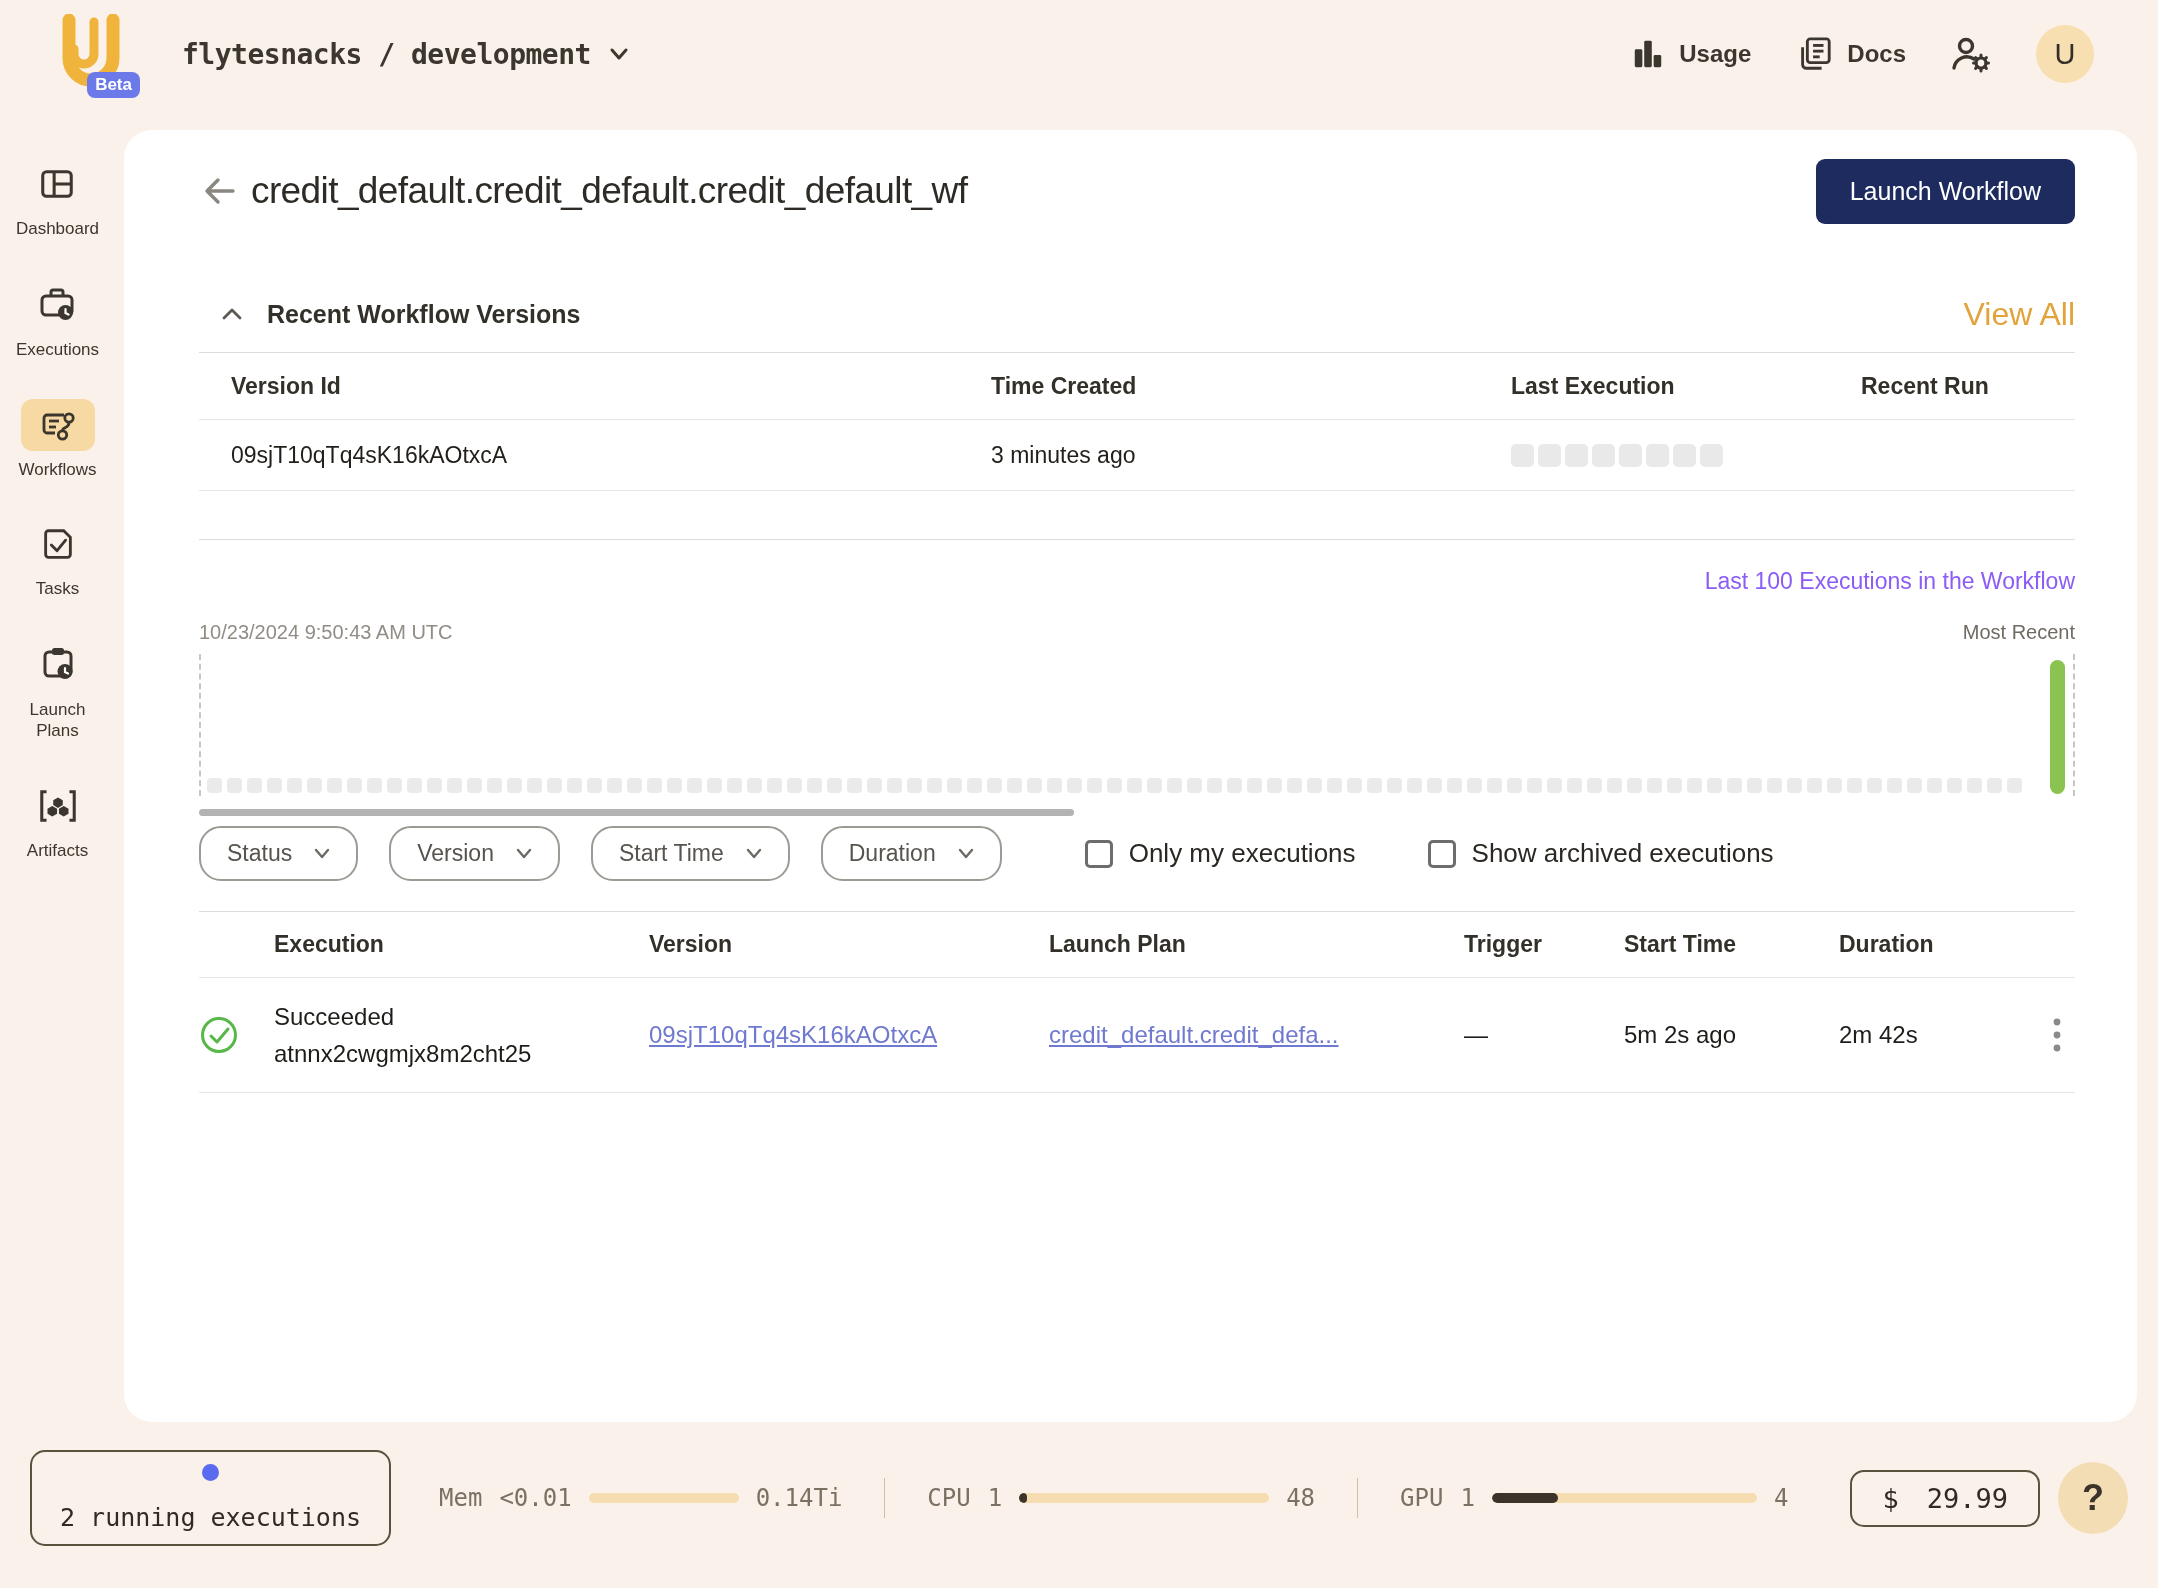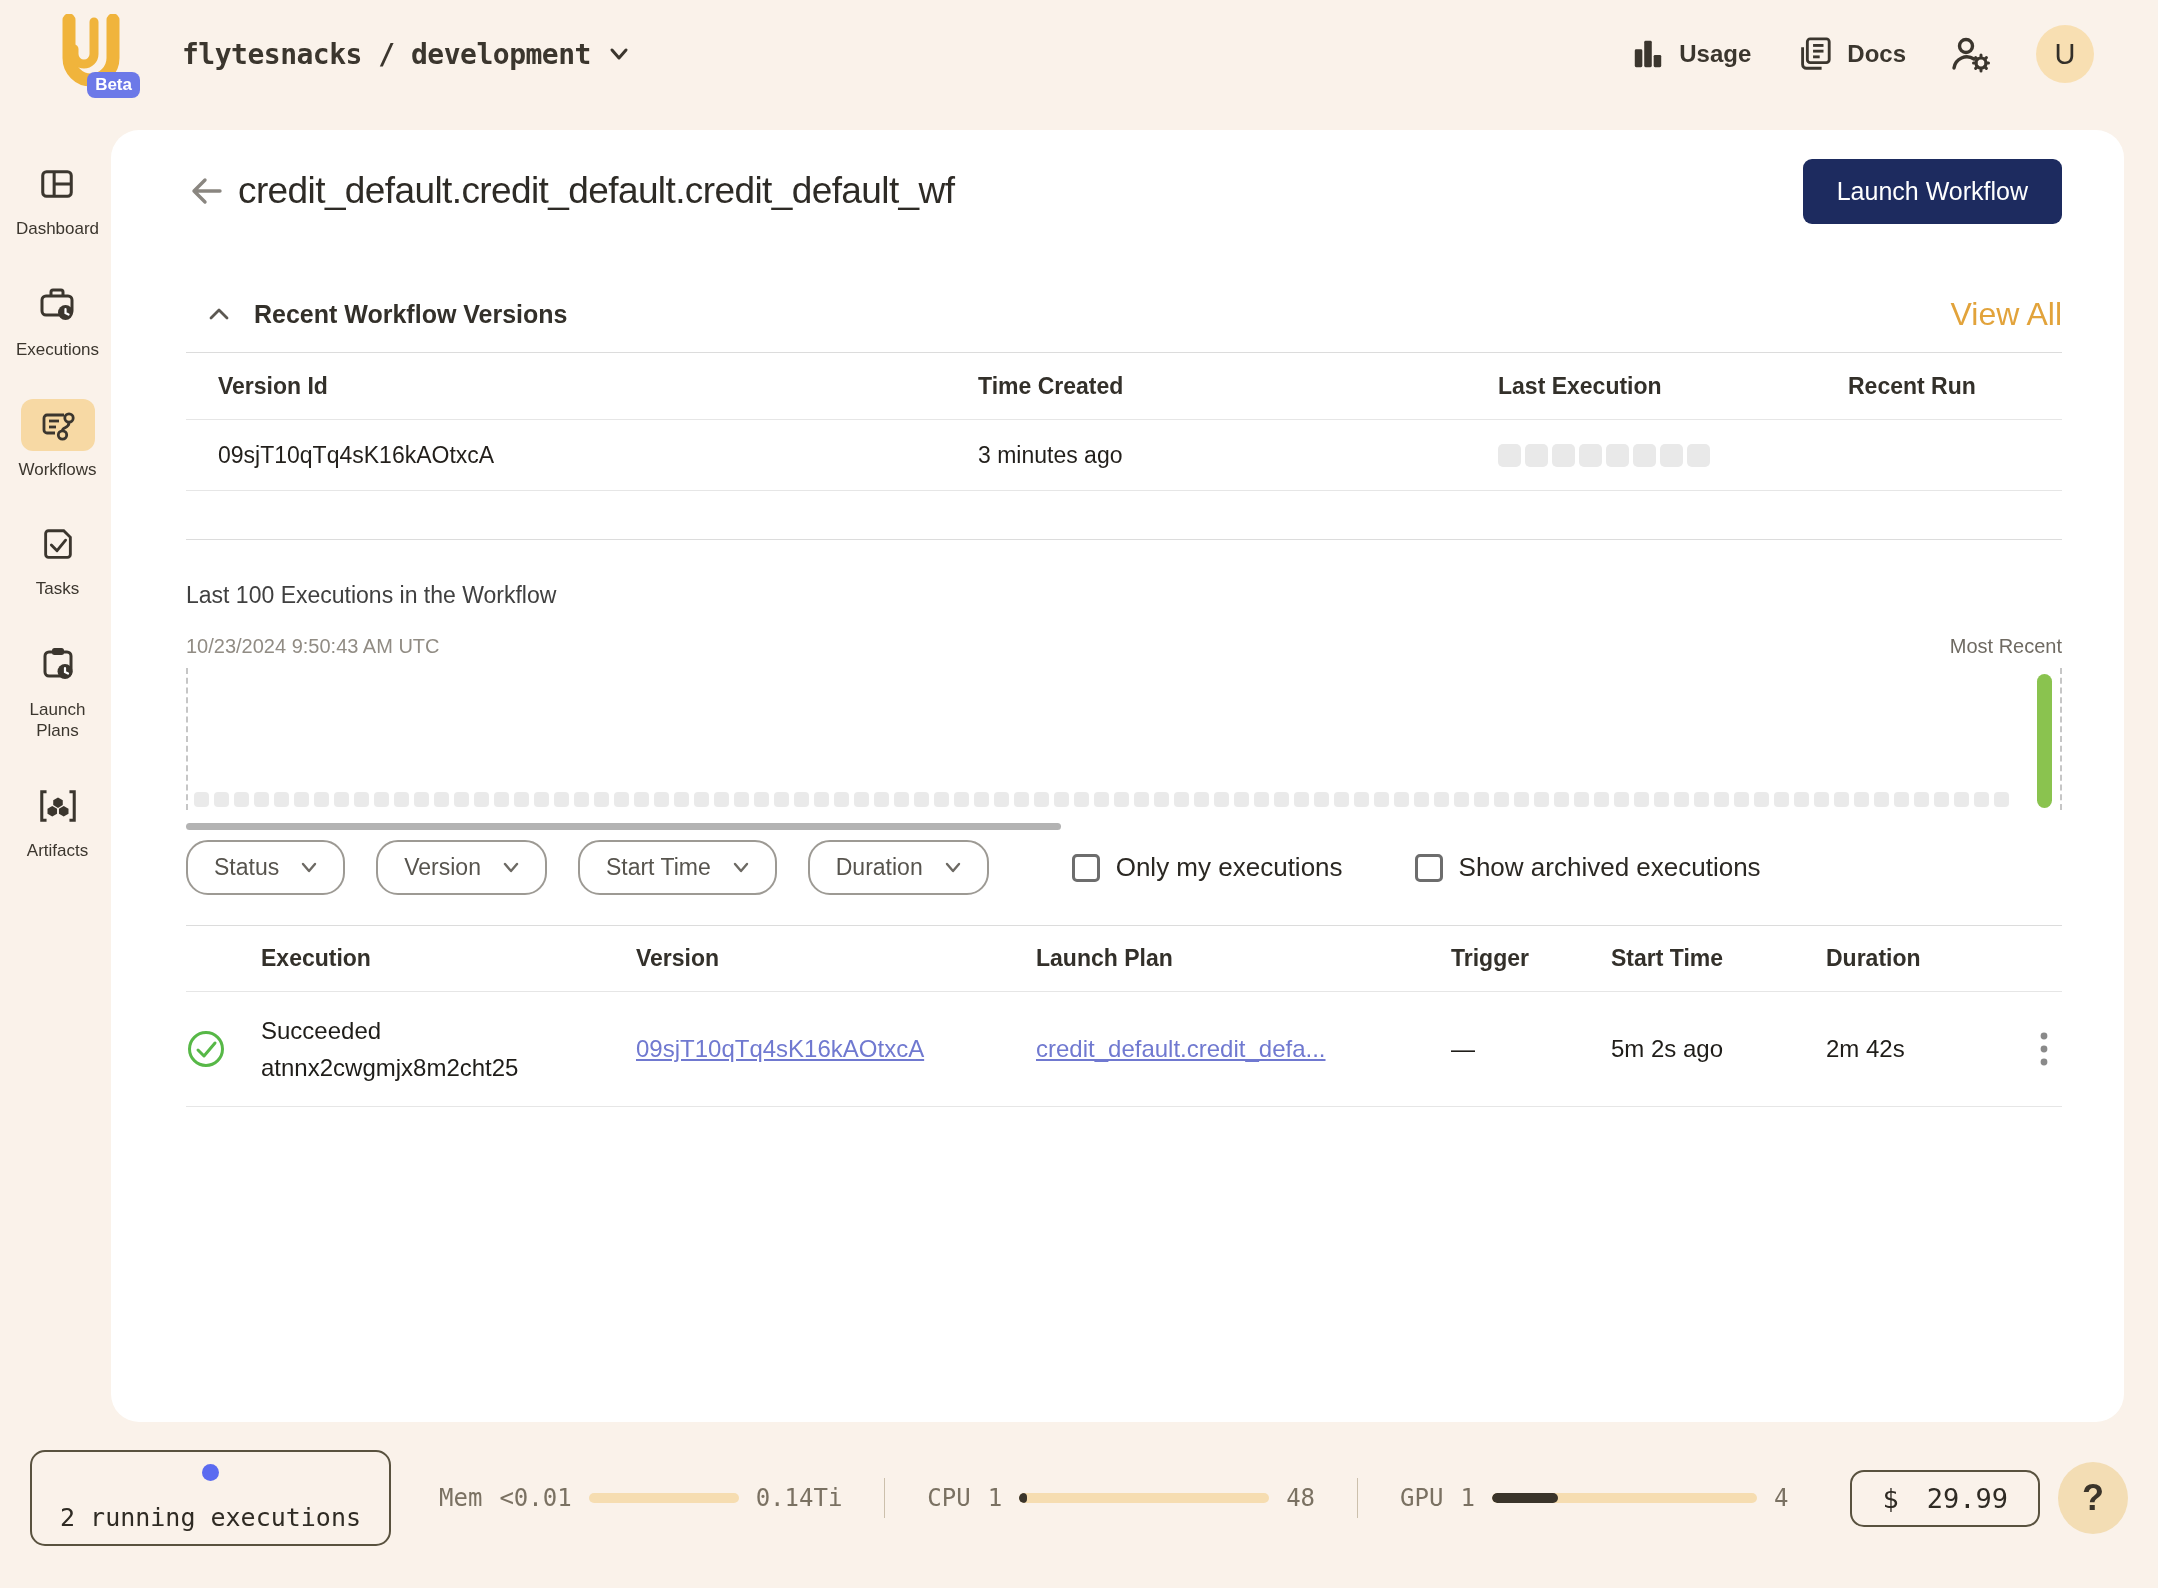--- a/index.html
+++ b/index.html
@@ -47,21 +47,21 @@
     position: absolute; top: 158px; left: 0; width: 115px;
     display: flex; flex-direction: column; align-items: center; gap: 38px;
   }
   .side-item { display: flex; flex-direction: column; align-items: center; gap: 8px; cursor: pointer; }
   .side-icon { display: flex; align-items: center; justify-content: center; padding: 7px 17px; border-radius: 12px; }
   .side-icon.active { background: #f7d9a4; }
   .side-label { font-size: 17px; color: #3b362e; text-align: center; max-width: 86px; line-height: 1.25; }
 
   
   .panel {
-    position: absolute; top: 130px; left: 111px; width: 2013px; height: 1292px;
+    position: absolute; top: 130px; left: 124px; width: 2013px; height: 1292px;
     background: #ffffff; border-radius: 28px;
     padding: 28px 62px 0 75px;
     overflow: hidden;
   }
   .title-row { display: flex; align-items: center; height: 66px; margin-bottom: 66px; }
   .back-btn { width: 40px; height: 40px; display: flex; align-items: center; justify-content: center; cursor: pointer; margin-right: 12px; }
   .page-title { font-size: 37px; font-weight: 500; color: #2e2b26; letter-spacing: -0.6px; }
   .launch-btn {
     margin-left: auto;
     background: #1d2b5f; color: #ffffff;
@@ -84,21 +84,21 @@
   .v-grid { display: grid; grid-template-columns: 760px 520px 350px 1fr; align-items: center; padding-left: 32px; }
   .v-head { height: 66px; }
   .v-head > div { font-size: 23px; font-weight: 600; color: #33302a; }
   .v-row { height: 70px; }
   .v-row > div { font-size: 23px; color: #221f1b; }
   .recent-run-squares { display: flex; gap: 4px; }
   .recent-run-squares .sq { width: 23px; height: 23px; border-radius: 5px; background: #e9e9e9; flex: 0 0 auto; }
 
   .gap34 { height: 34px; }
 
-  .subtitle { margin-top: 42px; font-size: 23px; color: #404040; }
+  .subtitle { margin-top: 28px; font-size: 23px; color: #8b5cf6; text-align: right; }
   .chart-labels { margin-top: 26px; display: flex; align-items: center; }
   .chart-time { font-size: 20px; color: #918c84; }
   .most-recent { margin-left: auto; font-size: 20px; color: #6f6a62; }
 
   .chart {
     margin-top: 10px; height: 142px; position: relative;
     border-left: 2px dashed #c6c6c6; border-right: 2px dashed #c6c6c6;
   }
   .timeline-squares {
     position: absolute; left: 6px; right: 28px; bottom: 2px; height: 16px;

